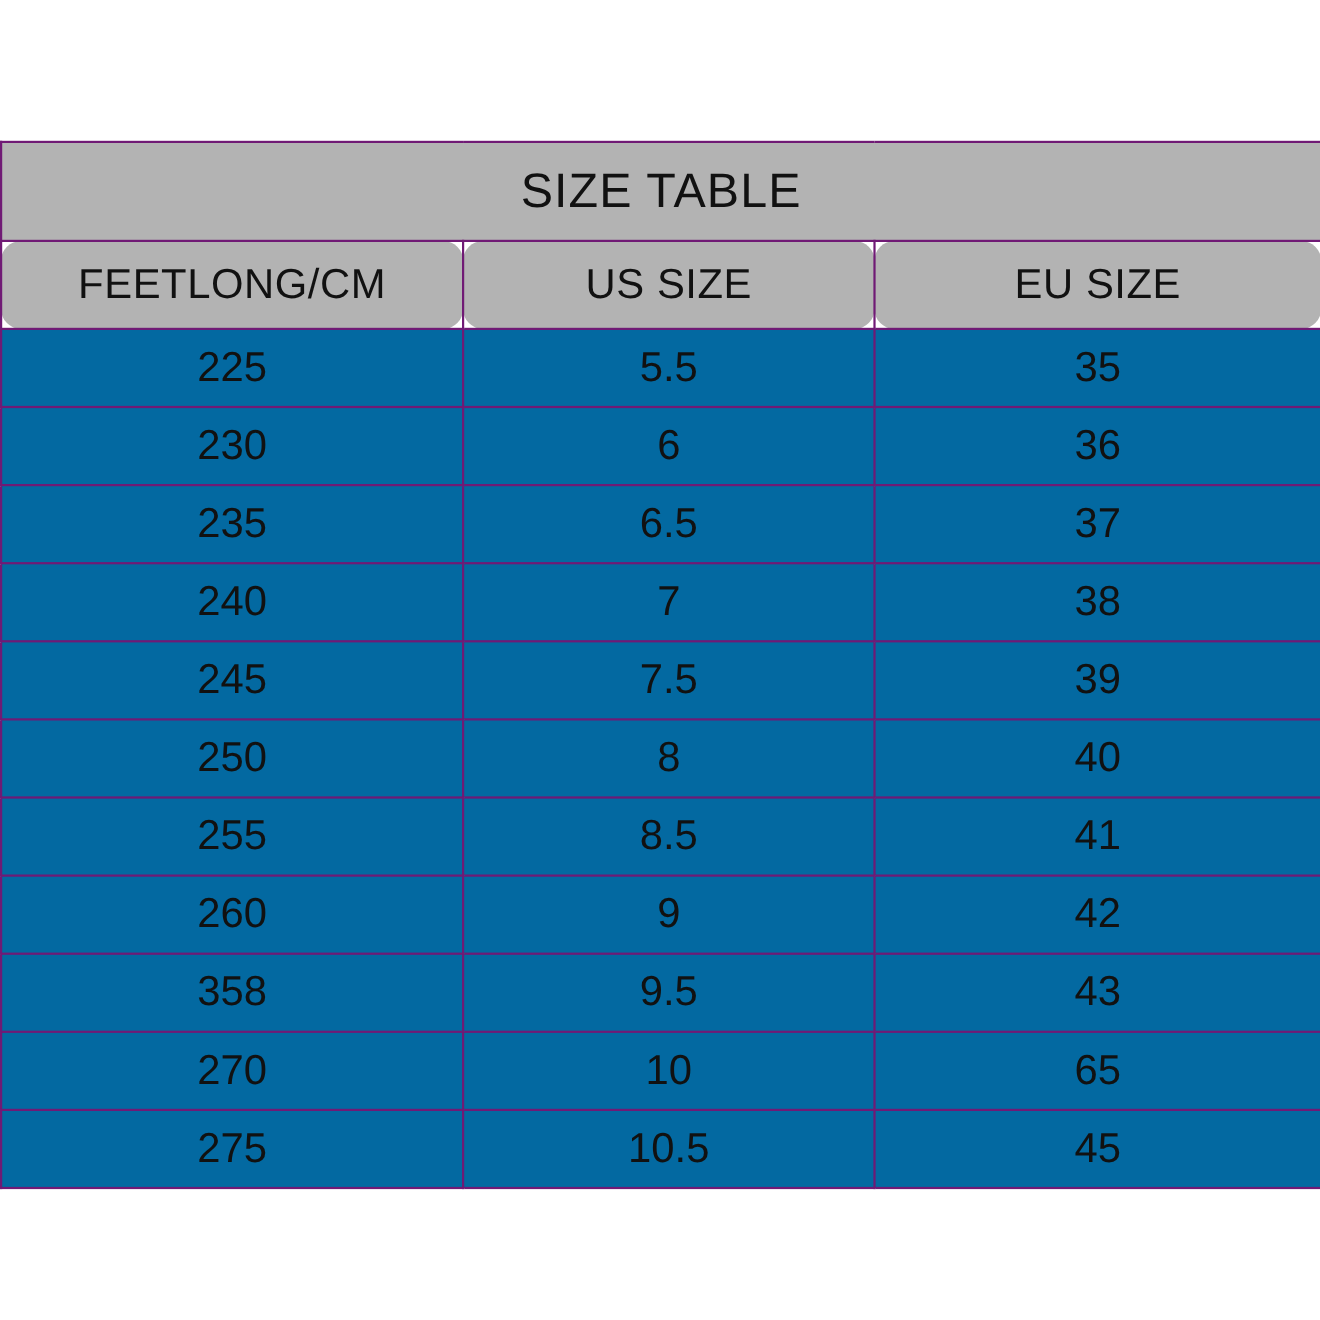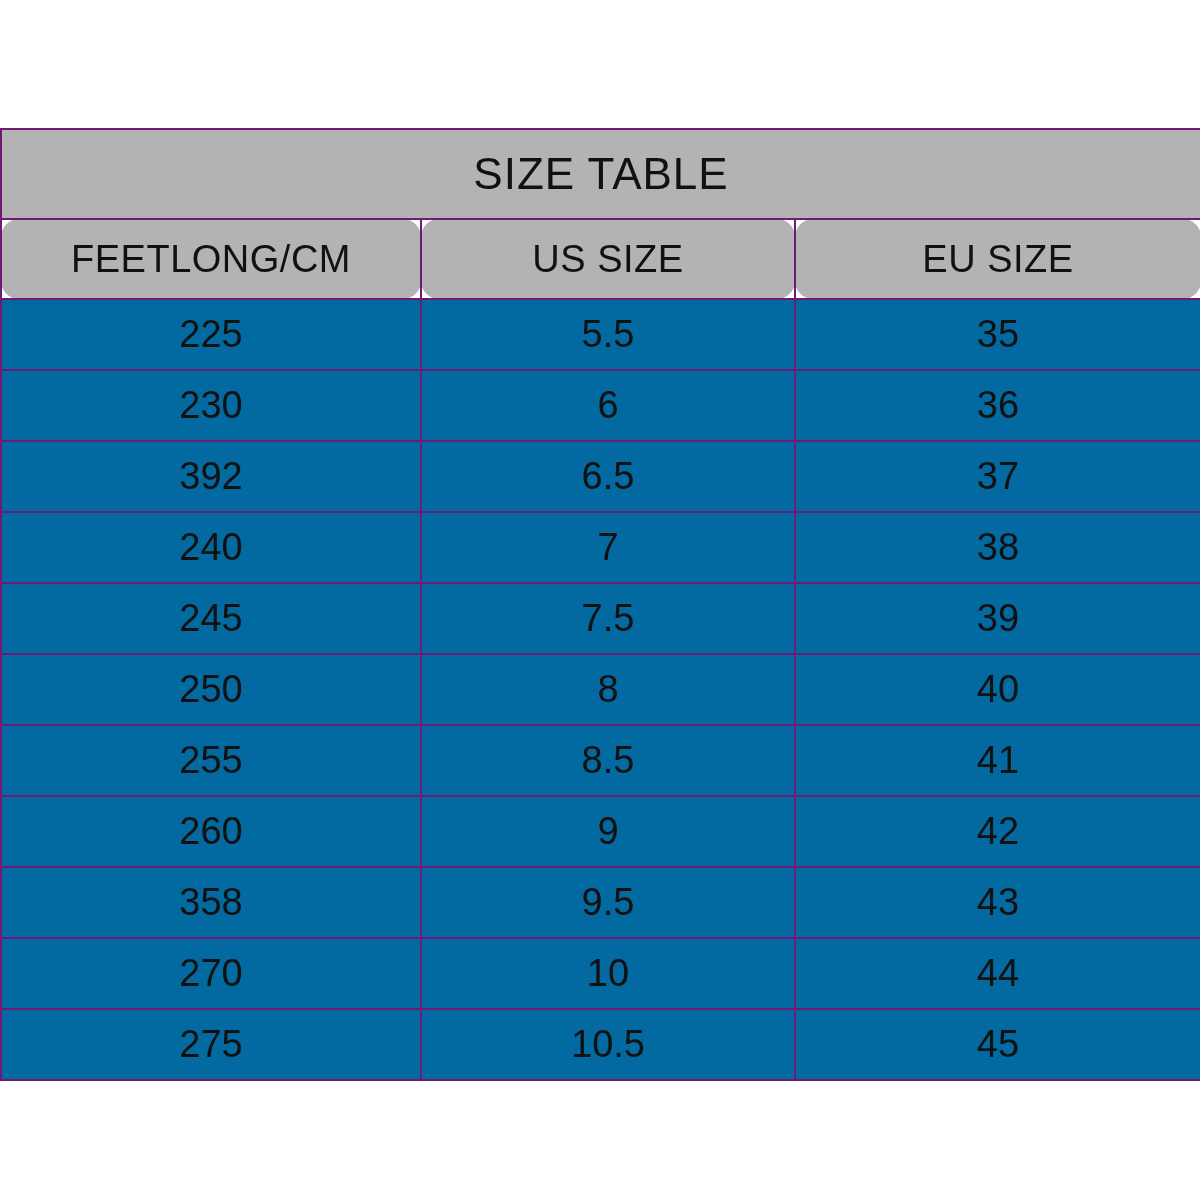--- a/index.html
+++ b/index.html
@@ -94,21 +94,21 @@
           <td class="data-cell">225</td>
           <td class="data-cell">5.5</td>
           <td class="data-cell">35</td>
         </tr>
         <tr>
           <td class="data-cell">230</td>
           <td class="data-cell">6</td>
           <td class="data-cell">36</td>
         </tr>
         <tr>
-          <td class="data-cell">392</td>
+          <td class="data-cell">235</td>
           <td class="data-cell">6.5</td>
           <td class="data-cell">37</td>
         </tr>
         <tr>
           <td class="data-cell">240</td>
           <td class="data-cell">7</td>
           <td class="data-cell">38</td>
         </tr>
         <tr>
           <td class="data-cell">245</td>
@@ -131,21 +131,21 @@
           <td class="data-cell">42</td>
         </tr>
         <tr>
           <td class="data-cell">358</td>
           <td class="data-cell">9.5</td>
           <td class="data-cell">43</td>
         </tr>
         <tr>
           <td class="data-cell">270</td>
           <td class="data-cell">10</td>
-          <td class="data-cell">44</td>
+          <td class="data-cell">65</td>
         </tr>
         <tr>
           <td class="data-cell">275</td>
           <td class="data-cell">10.5</td>
           <td class="data-cell">45</td>
         </tr>
       </tbody>
     </table>
   </div>
 </div>

